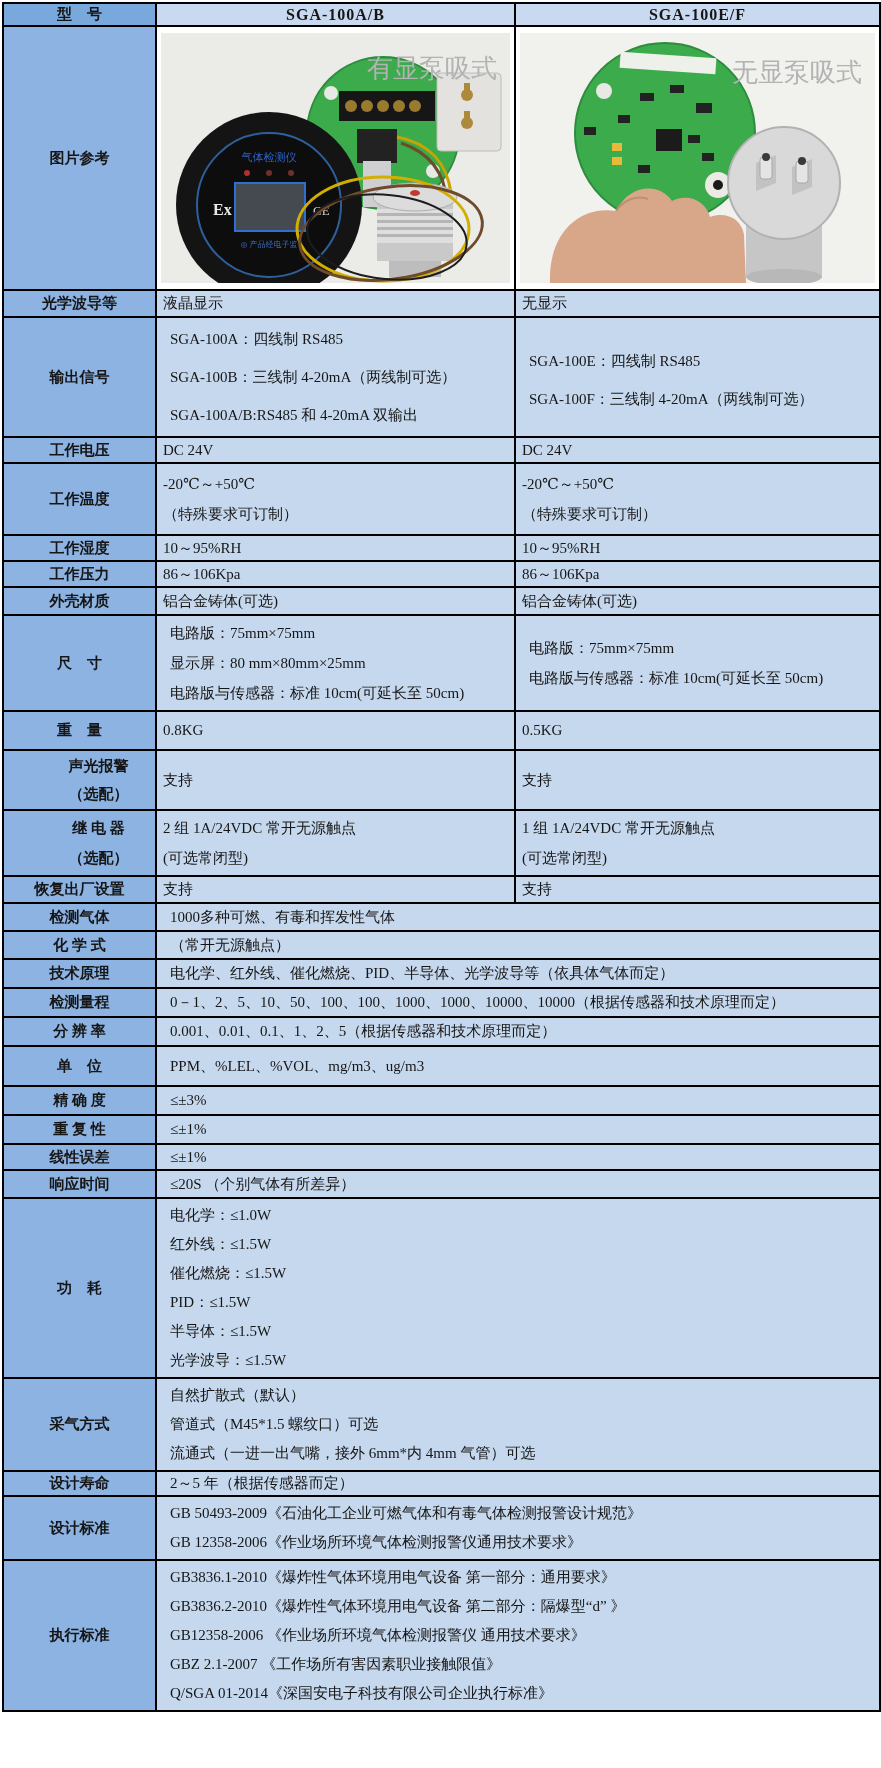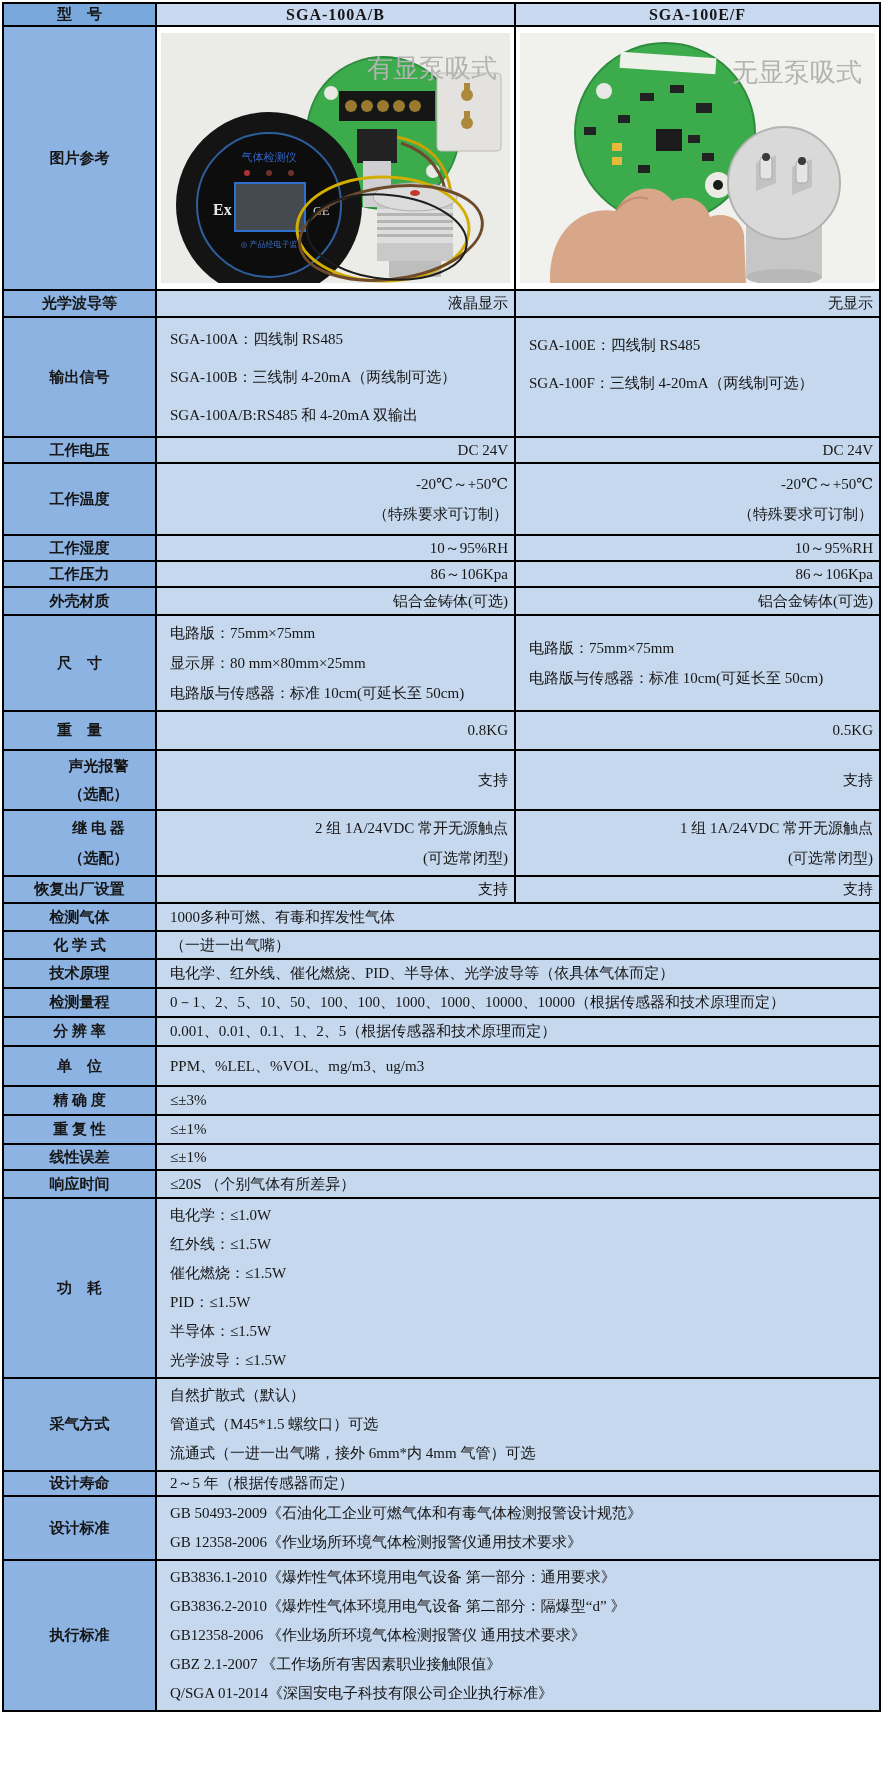--- a/index.html
+++ b/index.html
@@ -6,21 +6,21 @@
   body{font-family:"Liberation Serif","DejaVu Serif",serif;color:#161616;}
   #wrap{width:881px;min-height:1768px;background:#ffffff;box-sizing:border-box;padding:2px 0 0 2px;}
   table.spec{border-collapse:collapse;width:877px;table-layout:fixed;}
   table.spec td{border:2px solid #000;box-sizing:border-box;overflow:hidden;}
   col.c1{width:153px;}
   col.c2{width:359px;}
   col.c3{width:365px;}
   td.lbl{background:#8cb3e2;text-align:center;font-weight:bold;font-size:15px;vertical-align:middle;}
   td.hlbl{background:#79a8dc;}
   td.hval{background:#c9d9f0;text-align:center;font-weight:bold;font-size:16px;letter-spacing:1px;}
-  td.val{background:#c6d8ee;text-align:right;font-size:15px;vertical-align:middle;padding:2px 6px;}
+  td.val{background:#c6d8ee;text-align:left;font-size:15px;vertical-align:middle;padding:2px 6px;}
   td.val.left{text-align:left;padding-left:13px;padding-right:4px;}
   td.photo{background:#ffffff;padding:6px 4px;vertical-align:middle;}
   .ln{line-height:29px;white-space:nowrap;}
   tr.sp38 .ln{line-height:38px;}
   tr.sp30 .ln{line-height:30px;}
   .lbl .ln{line-height:28px;white-space:nowrap;padding-left:38px;}
   .photo-frame{background:#ebebe8;width:100%;height:100%;}
   svg{display:block;}
 </style>
 </head>
@@ -157,21 +157,21 @@
     <td class="val">无显示</td>
   </tr>
 
   <tr style="height:116px" class="sp38">
     <td class="lbl">输出信号</td>
     <td class="val left">
       <div class="ln">SGA-100A：四线制 RS485</div>
       <div class="ln">SGA-100B：三线制 4-20mA（两线制可选）</div>
       <div class="ln">SGA-100A/B:RS485 和 4-20mA 双输出</div>
     </td>
-    <td class="val left" style="vertical-align:top;padding-top:8px">
+    <td class="val left" style="vertical-align:top;padding-top:24px">
       <div class="ln">SGA-100E：四线制 RS485</div>
       <div class="ln">SGA-100F：三线制 4-20mA（两线制可选）</div>
     </td>
   </tr>
 
   <tr style="height:26px">
     <td class="lbl">工作电压</td>
     <td class="val">DC 24V</td>
     <td class="val">DC 24V</td>
   </tr>
@@ -255,21 +255,21 @@
     <td class="val">支持</td>
     <td class="val">支持</td>
   </tr>
 
   <tr style="height:28px">
     <td class="lbl">检测气体</td>
     <td class="val left" colspan="2">1000多种可燃、有毒和挥发性气体</td>
   </tr>
   <tr style="height:28px">
     <td class="lbl">化 学 式</td>
-    <td class="val left" colspan="2">（一进一出气嘴）</td>
+    <td class="val left" colspan="2">（常开无源触点）</td>
   </tr>
   <tr style="height:29px">
     <td class="lbl">技术原理</td>
     <td class="val left" colspan="2">电化学、红外线、催化燃烧、PID、半导体、光学波导等（依具体气体而定）</td>
   </tr>
   <tr style="height:29px">
     <td class="lbl">检测量程</td>
     <td class="val left" colspan="2" style="">0－1、2、5、10、50、100、100、1000、1000、10000、10000（根据传感器和技术原理而定）</td>
   </tr>
   <tr style="height:29px">

